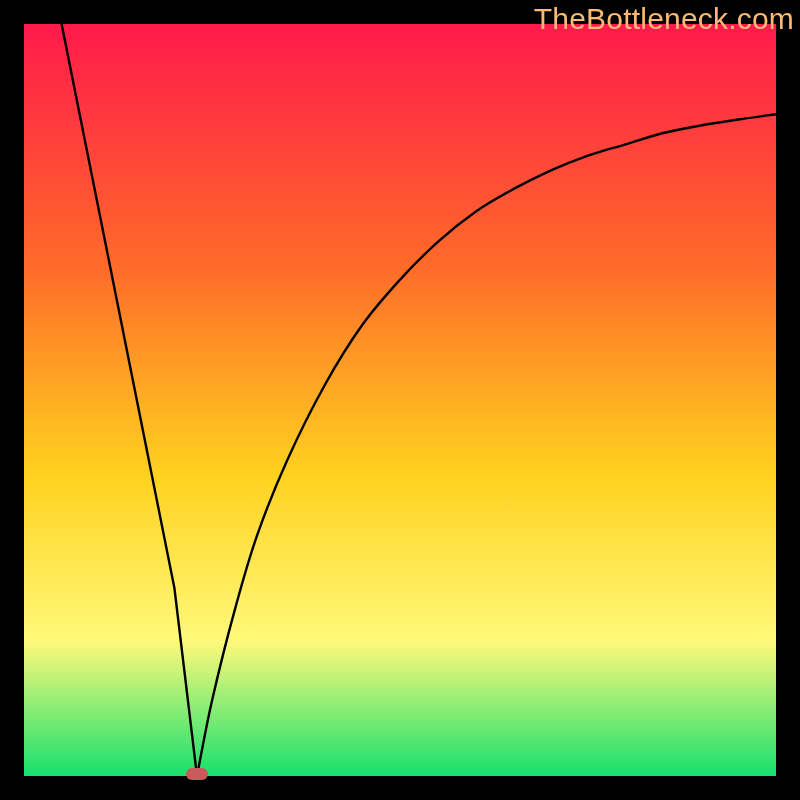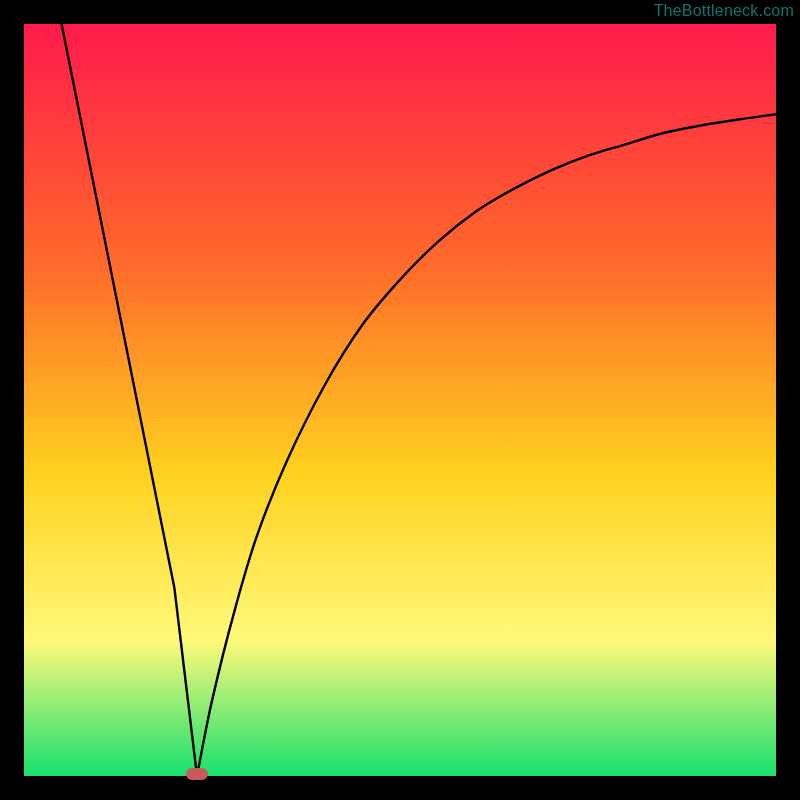--- a/index.html
+++ b/index.html
@@ -23,22 +23,22 @@
     position: absolute;
     left: 0;
     top: 0;
     width: 752px;
     height: 752px;
   }
   .watermark {
     position: absolute;
     top: 2px;
     right: 6px;
-    color: #0f766e;
-    font-size: 16px;
+    color: #fdba74;
+    font-size: 30px;
     font-weight: 500;
     letter-spacing: 0.2px;
     text-align: right;
   }
   .marker {
     position: absolute;
     background: #c85a5a;
     border-radius: 9px;
     z-index: 5;
   }

